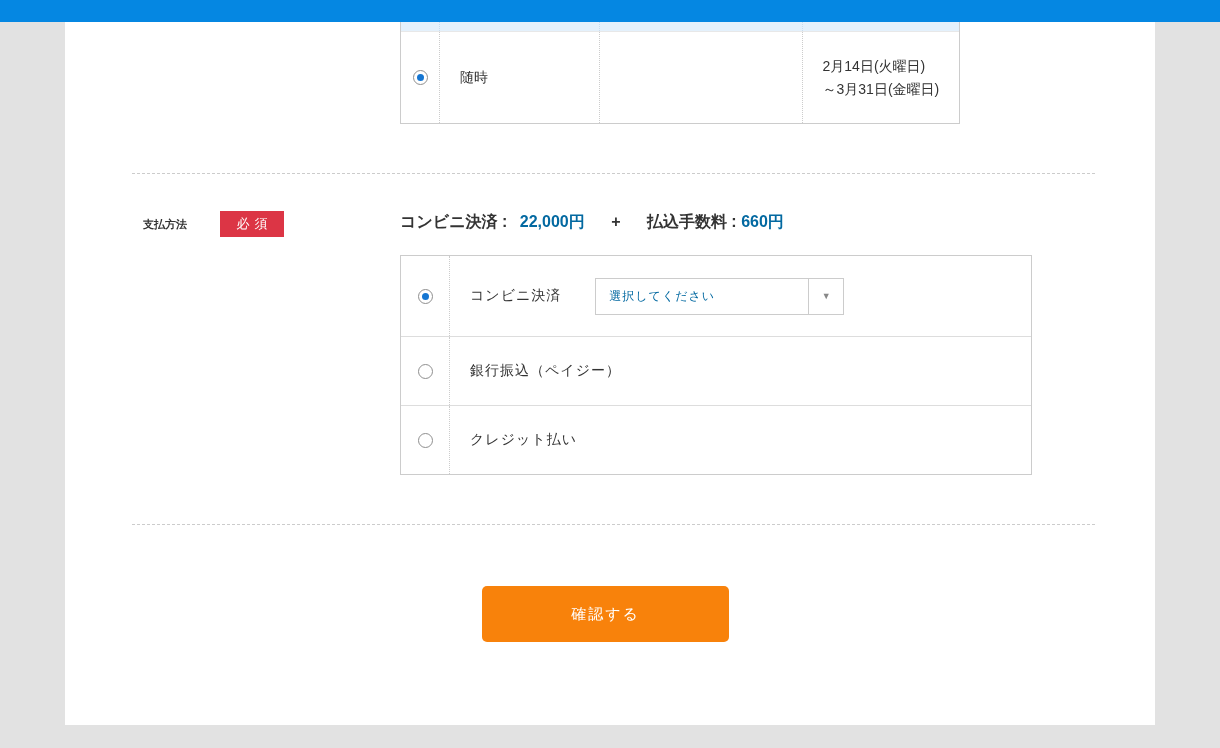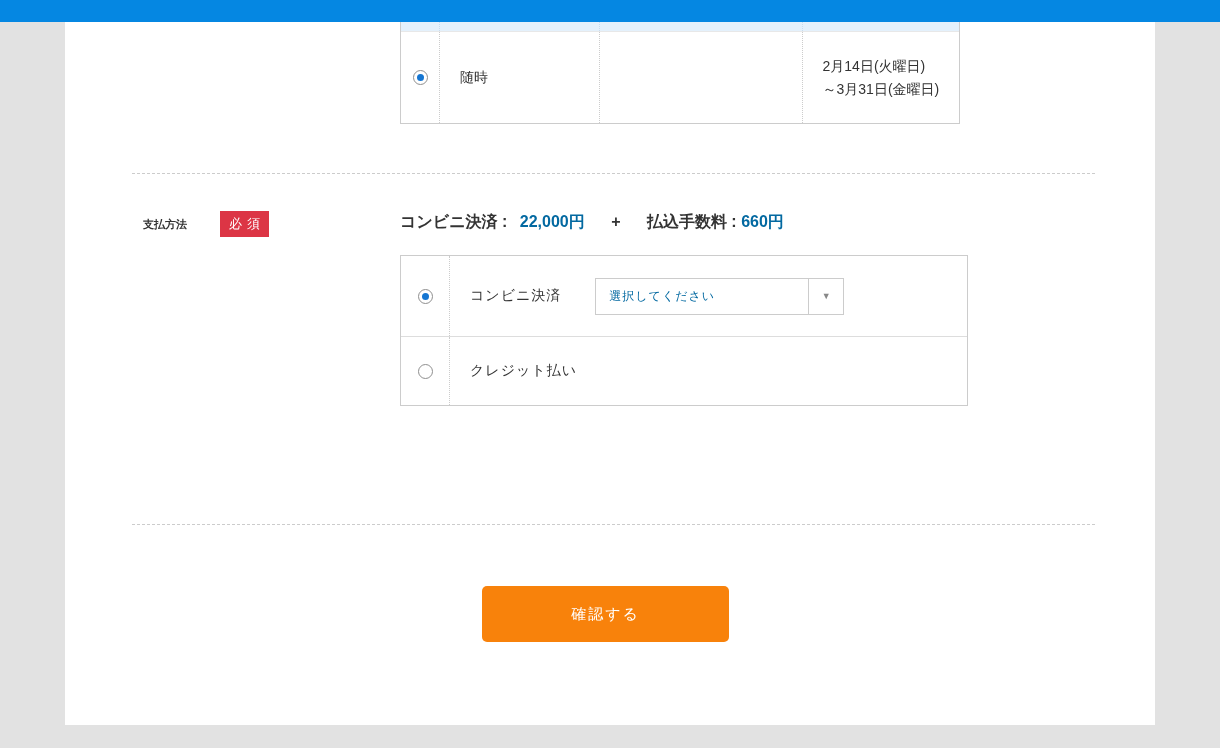--- a/index.html
+++ b/index.html
@@ -54,35 +54,35 @@
   }
   .divider-1 { top:173px; }
   .divider-2 { top:524px; }
 
   
   .pay-label {
     position:absolute; left:78px; top:211px; font-size:11px; font-weight:bold;
     line-height:26px;
   }
   .required-badge {
-    position:absolute; left:155px; top:211px; width:49px; height:26px;
+    position:absolute; left:155px; top:211px; width:64px; height:26px;
     background:#dc3545; color:#fff; font-size:13px; line-height:26px;
     text-align:center; letter-spacing:5px; text-indent:5px;
   }
   .fee-line {
     position:absolute; left:335px; top:209px; font-size:16px; font-weight:bold;
     line-height:26px; white-space:nowrap;
   }
   .fee-red { color:#0369a1; }
   .fee-plus { margin:0 22px; }
   .fee-gap { margin-right:8px; }
 
   
   .payment-table {
-    position:absolute; left:335px; top:255px; width:568px;
+    position:absolute; left:335px; top:255px; width:632px;
     border:1px solid #ccc; background:#fff;
   }
   .pay-row { display:flex; align-items:stretch; border-bottom:1px solid #ddd; }
   .pay-row:last-child { border-bottom:none; }
   .pay-row-1 { height:81px; }
   .pay-row-2 { height:69px; }
   .pay-row-3 { height:68px; }
   .pay-radio-cell {
     width:49px; border-right:1px dotted #ccc;
     display:flex; align-items:center; justify-content:center;
@@ -170,20 +170,28 @@
         <span class="option-label">コンビニ決済</span>
         <div class="select-box">
           <span class="select-value">選択してください</span>
           <span class="select-arrow-box">
             <span class="select-arrow">▼</span>
           </span>
         </div>
       </div>
     </div>
 
+    <div class="pay-row pay-row-2">
+      <div class="pay-radio-cell">
+        <span class="radio"></span>
+      </div>
+      <div class="pay-content">
+        <span class="option-label">銀行振込（ペイジー）</span>
+      </div>
+    </div>
 
     <div class="pay-row pay-row-3">
       <div class="pay-radio-cell">
         <span class="radio"></span>
       </div>
       <div class="pay-content">
         <span class="option-label">クレジット払い</span>
       </div>
     </div>
 

